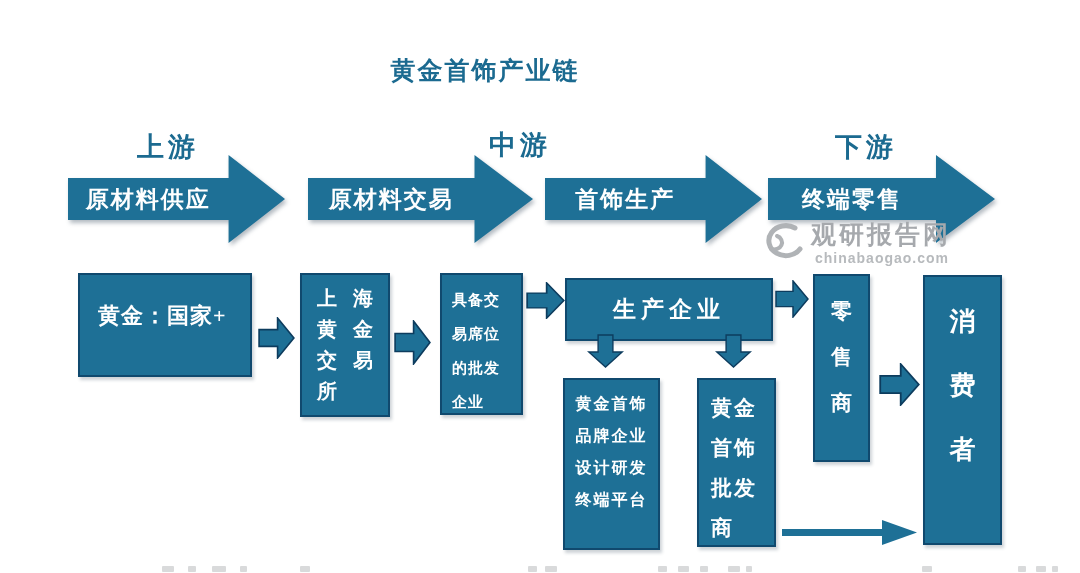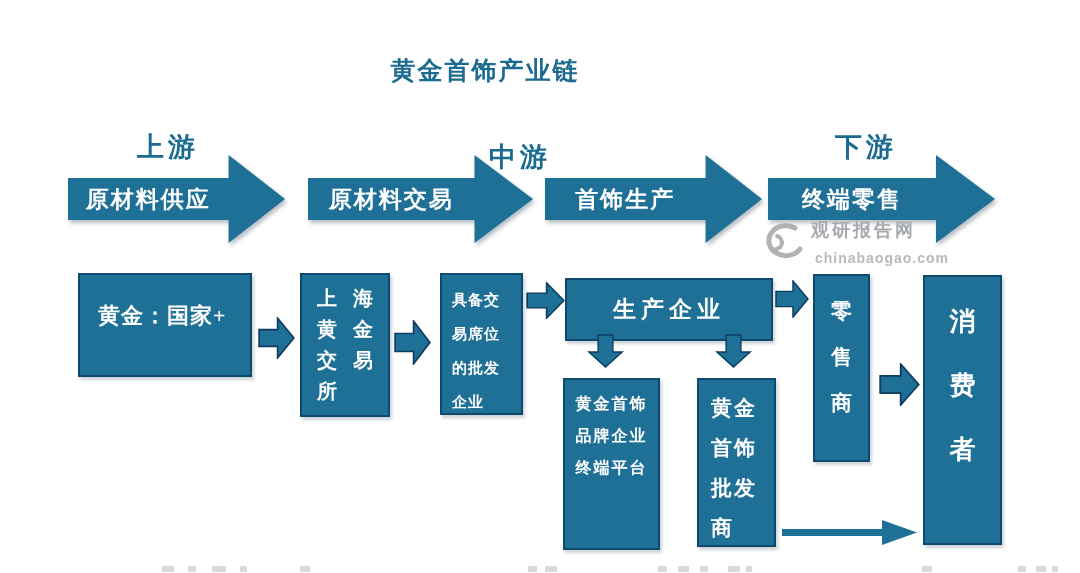--- a/index.html
+++ b/index.html
@@ -38,34 +38,34 @@
   .brand .ul{text-underline-offset:3px;}
   .wholesaler{left:697px;top:378px;width:79px;height:169px;padding:8px 0 0 12px;font-size:21px;line-height:40px;letter-spacing:2px;}
   .retailer{left:813px;top:274px;width:57px;height:188px;padding-top:12px;display:flex;flex-direction:column;align-items:center;font-size:21px;}
   .retailer span{height:46px;display:flex;align-items:center;}
   .consumer{left:923px;top:275px;width:79px;height:270px;padding-top:12px;display:flex;flex-direction:column;align-items:center;font-size:26px;}
   .consumer span{height:64px;display:flex;align-items:center;}
   
   .conn svg{position:absolute;left:0;top:0;width:100%;height:100%;}
   
   .watermark{left:755px;top:214px;width:235px;height:58px;color:#a6a9ad;}
-  .wm-name{position:absolute;left:56px;top:4px;font-size:18px;letter-spacing:3px;color:#a6a9ad;}
+  .wm-name{position:absolute;left:56px;top:4px;font-size:25px;letter-spacing:3px;color:#a6a9ad;}
   .wm-domain{position:absolute;left:60px;top:36px;font-size:14px;font-weight:bold;color:#b7babd;font-family:"Liberation Sans",sans-serif;letter-spacing:1px;}
   
   .remnant{position:absolute;top:566px;height:6px;background:#d9dadb;border-radius:1px;}
 </style>
 </head>
 <body>
 
 <div id="stage">
 
   <div class="abs diagram-title">黄金首饰产业链</div>
 
   <div class="abs stage-label" style="left:98px;top:129px;">上游</div>
-  <div class="abs stage-label" style="left:450px;top:127px;margin-top:12px;">中游</div>
+  <div class="abs stage-label" style="left:450px;top:127px;">中游</div>
   <div class="abs stage-label" style="left:796px;top:129px;">下游</div>
 
   <div class="abs flow-arrow" style="left:68px;width:217px;">
     <svg viewBox="0 0 100 92" preserveAspectRatio="none">
       <polygon points="0,25 74,25 74,2 100,46 74,90 74,67 0,67" fill="#1e7096"></polygon>
     </svg>
     <span class="lbl">原材料供应</span>
   </div>
   <div class="abs flow-arrow" style="left:308px;width:225px;">
     <svg viewBox="0 0 100 92" preserveAspectRatio="none">
@@ -115,20 +115,21 @@
     <div>企业</div>
   </div>
 
   <div class="abs node producer">
     <span>生产企业</span>
   </div>
 
   <div class="abs node brand">
     <div>黄金首饰</div>
     <div class="ul">品牌企业</div>
+    <div>设计研发</div>
     <div>终端平台</div>
   </div>
 
   <div class="abs node wholesaler">
     <div>黄金</div>
     <div>首饰</div>
     <div>批发</div>
     <div>商</div>
   </div>
 

